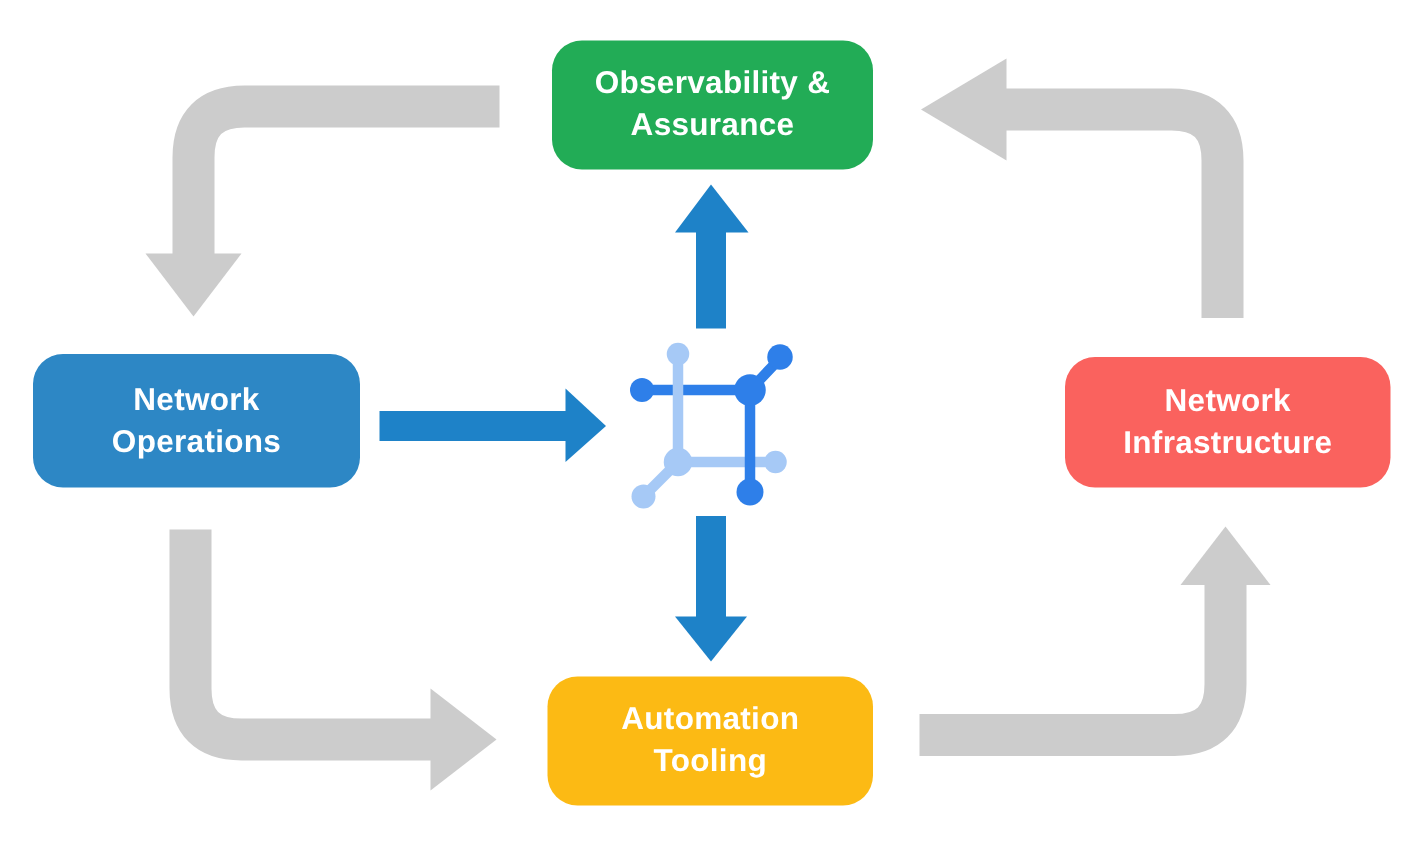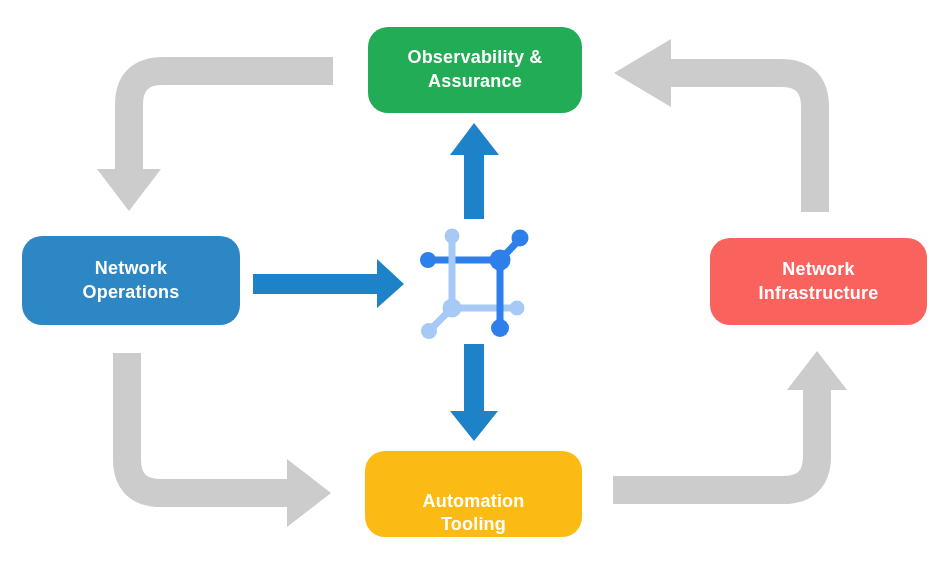--- a/index.html
+++ b/index.html
@@ -10,30 +10,30 @@
     font-family:"Liberation Sans",sans-serif;
     overflow:hidden;
   }
   #arrow-layer{position:absolute;left:0;top:0;width:948px;height:570px;}
   .node{
     position:absolute;
     border-radius:20px;
     display:flex;align-items:center;justify-content:center;
     color:#fff;
     font-weight:700;
-    font-size:18px;
+    font-size:21px;
     line-height:1.32;
     letter-spacing:.2px;
     text-align:center;
     white-space:pre-line;
   }
   .node-green{background:var(--green,#22ac56);}
   .node-blue{background:var(--blue,#2d87c5);}
   .node-red{background:var(--red,#fa625e);}
-  .node-yellow{background:var(--yellow,#fcba14);align-items:flex-end;}
+  .node-yellow{background:var(--yellow,#fcba14);}
   .gray-pipe{fill:none;stroke:var(--arrow-gray,#ccc);stroke-width:28;}
   .gray-head{fill:var(--arrow-gray,#ccc);}
   .blue-pipe{fill:none;stroke:var(--arrow-blue,#1e82c8);stroke-width:20;}
   .blue-head{fill:var(--arrow-blue,#1e82c8);}
   .icon-dark{stroke:var(--icon-dark-blue,#2e7fe9);stroke-width:7;stroke-linecap:round;fill:none;}
   .icon-light{stroke:var(--icon-light-blue,#a6c9f6);stroke-width:7;stroke-linecap:round;fill:none;}
   .icon-dark-dot{fill:var(--icon-dark-blue,#2e7fe9);}
   .icon-light-dot{fill:var(--icon-light-blue,#a6c9f6);}
 </style>
 </head>

